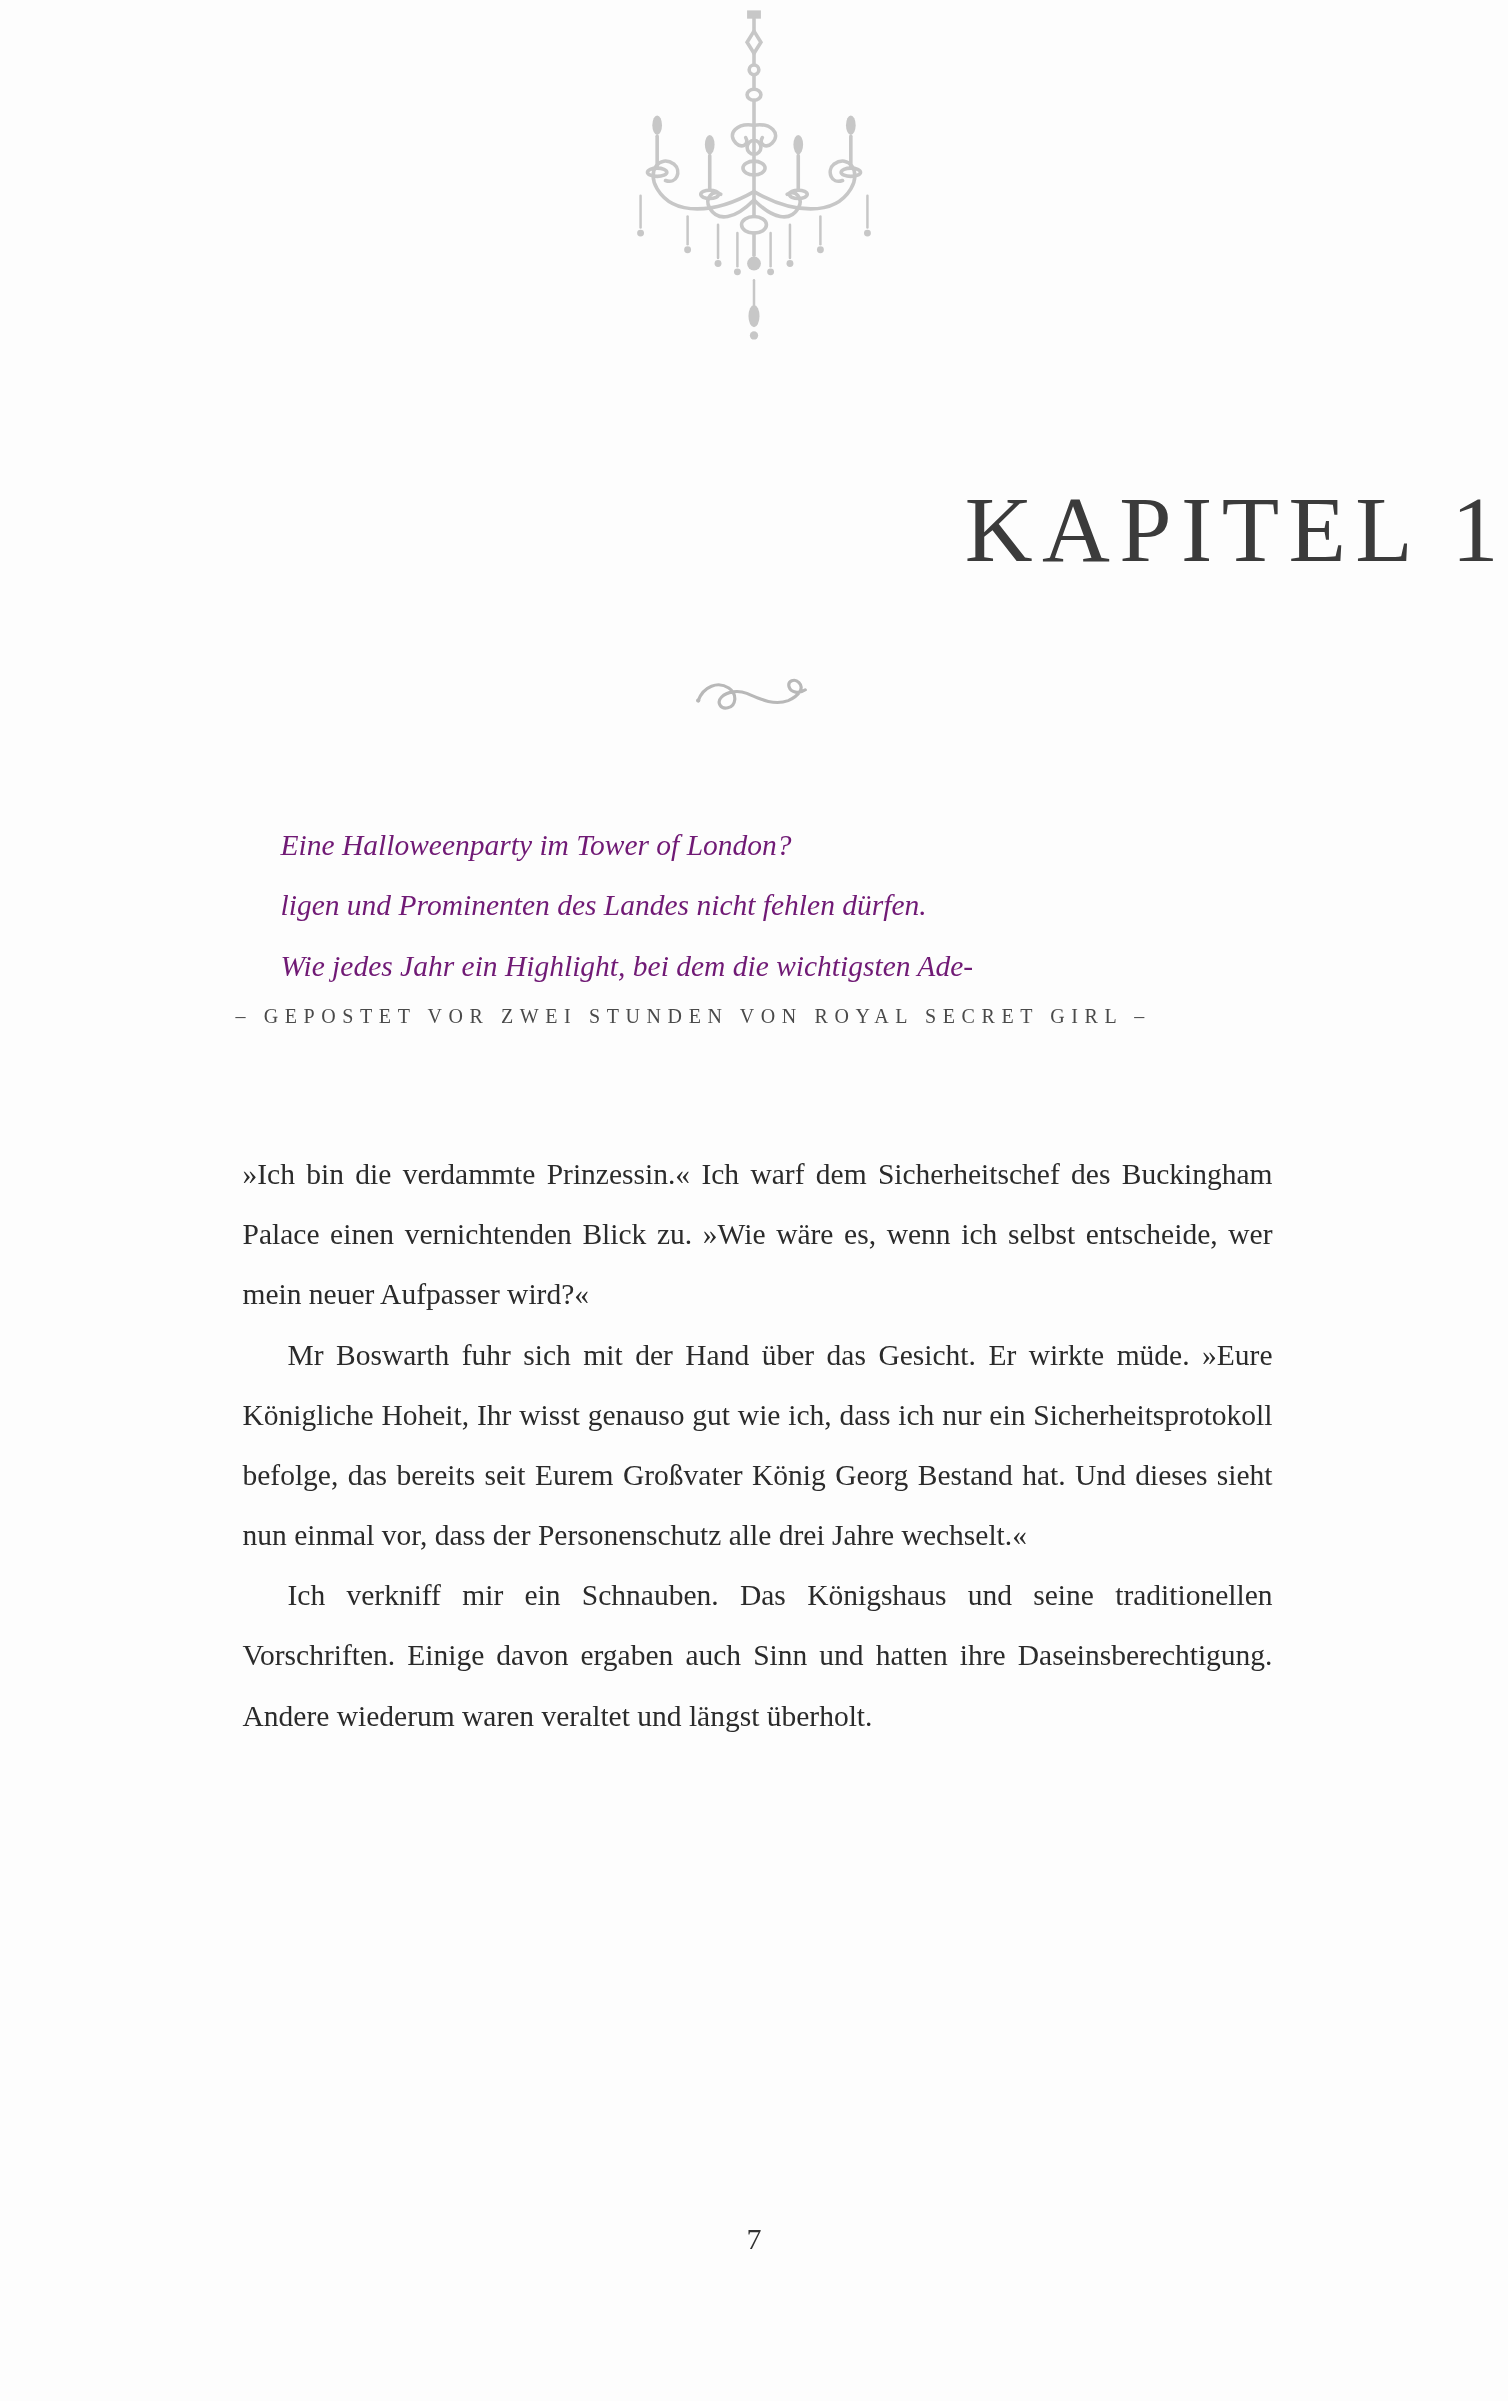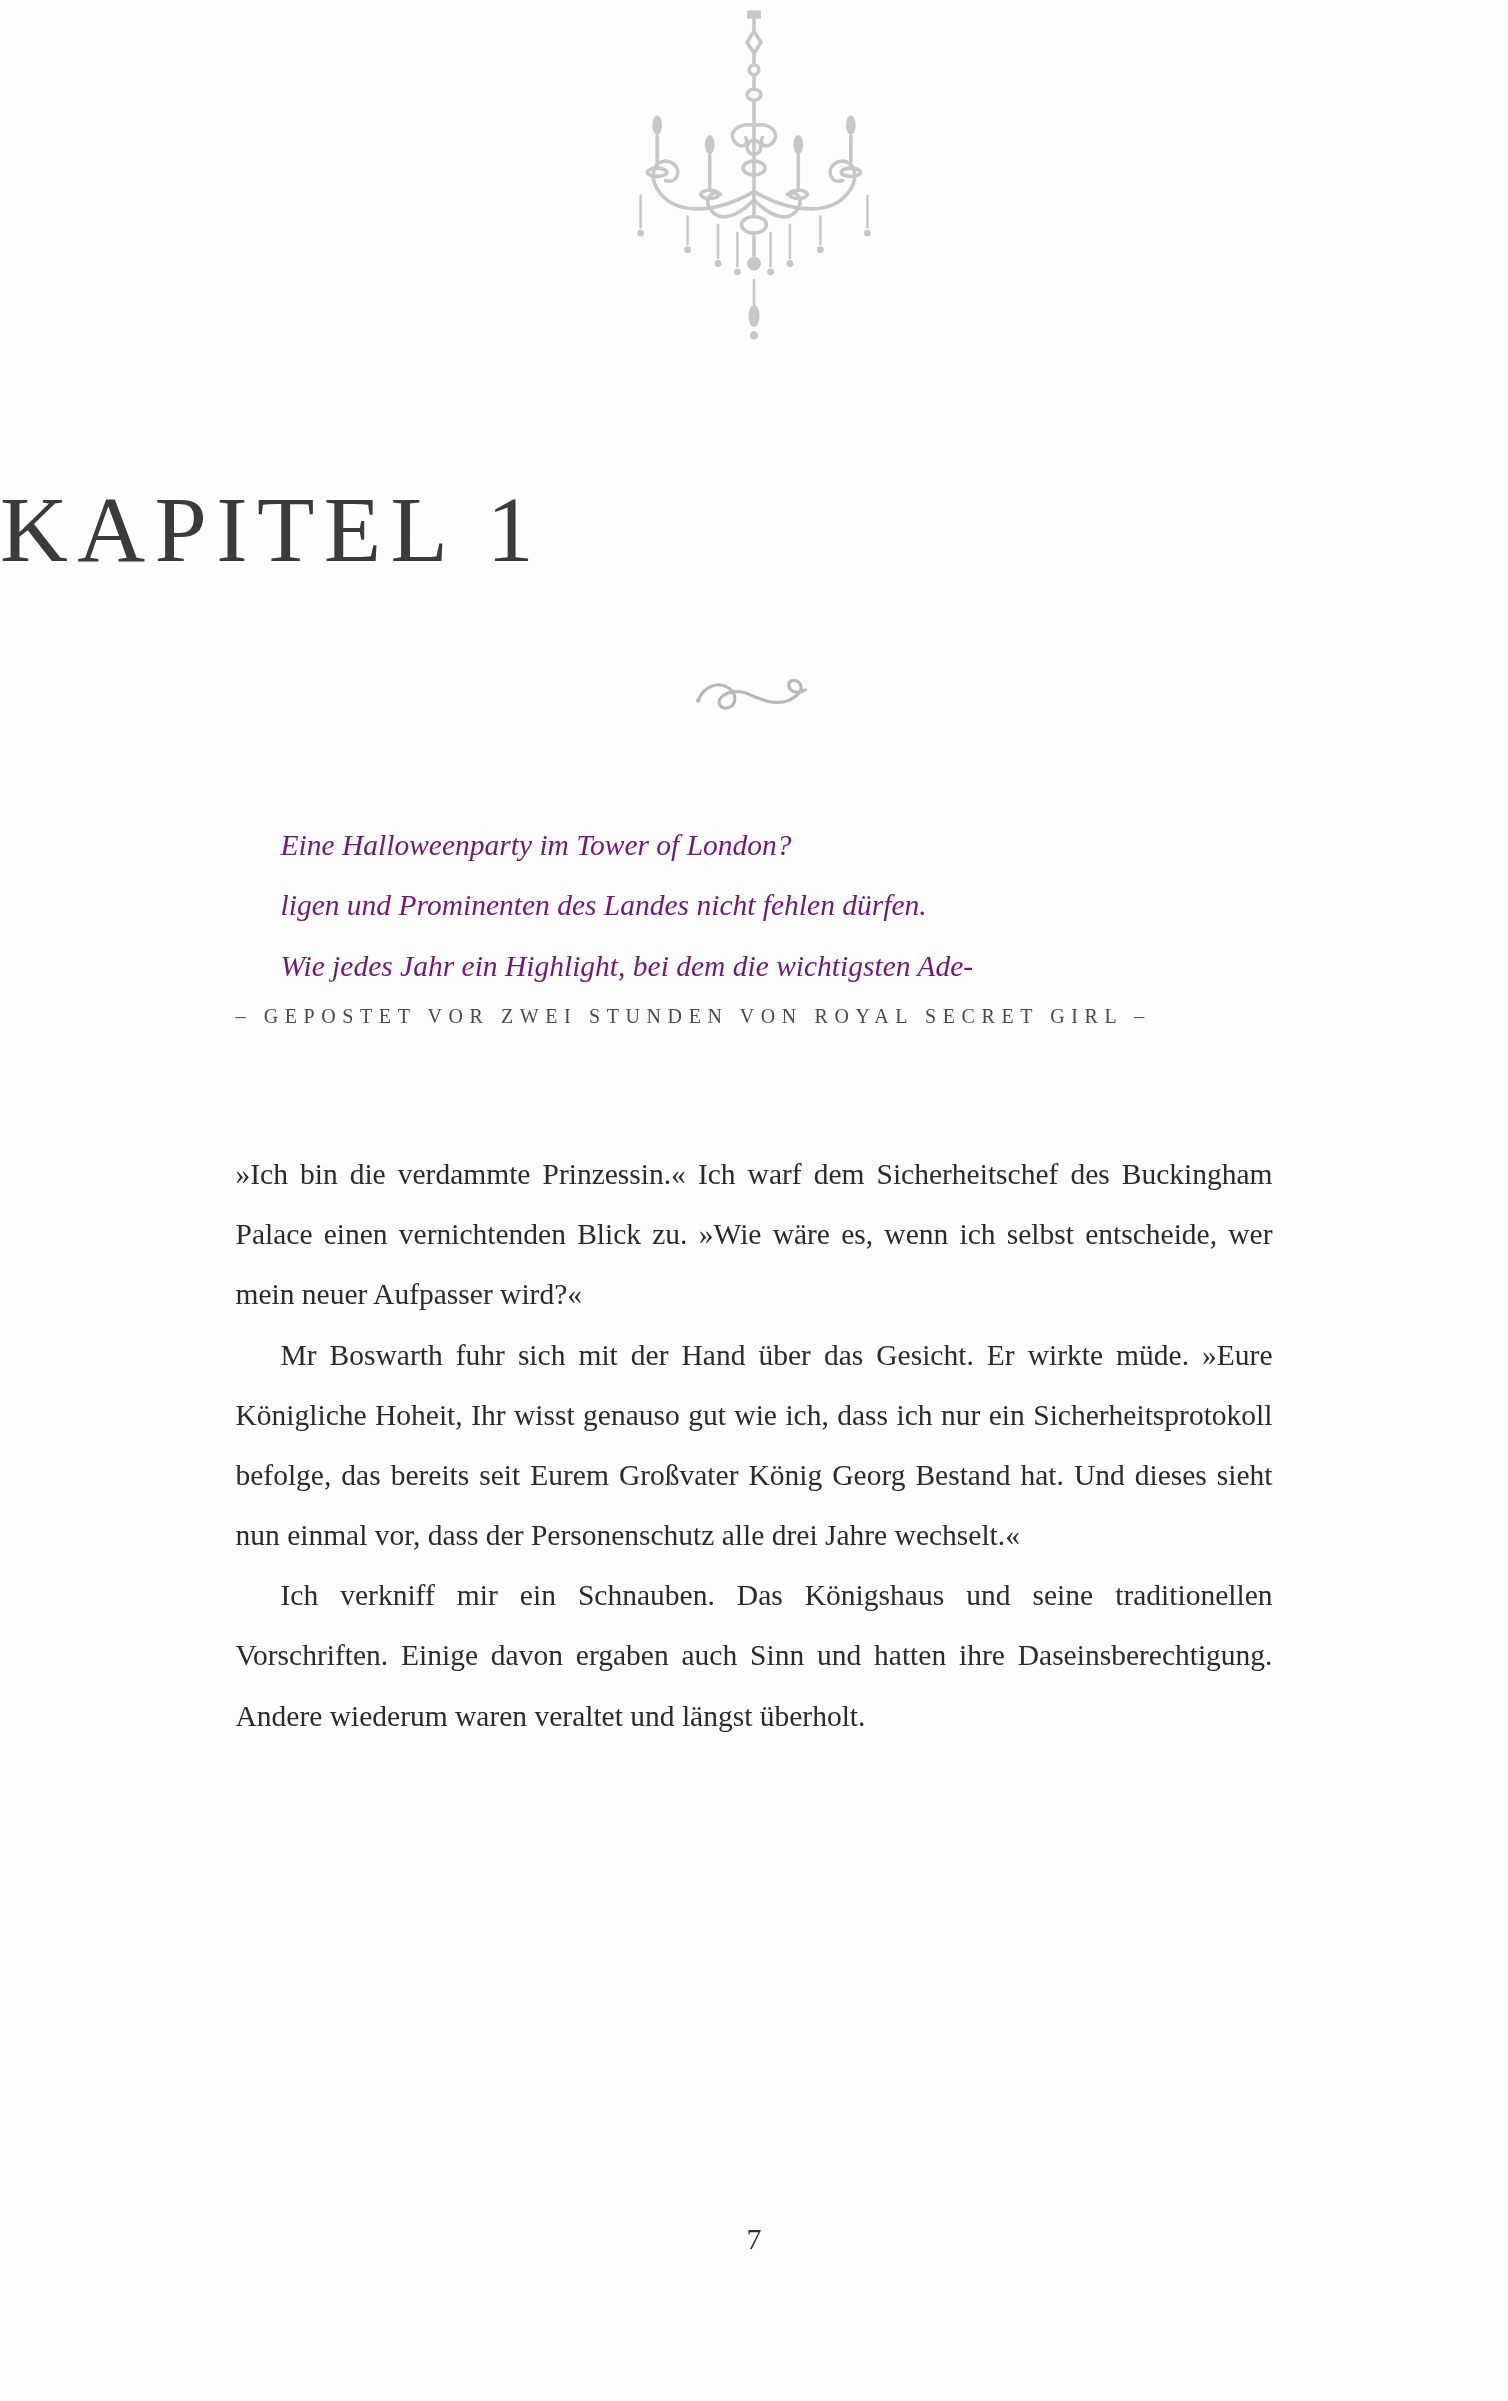--- a/index.html
+++ b/index.html
@@ -23,21 +23,21 @@
   }
   .ornament {
     display: flex;
     justify-content: center;
   }
   .chandelier-wrap {
     padding-top: 8.8px;
   }
   .chapter-title {
     margin: 58px 0 16px 0;
-    text-align: left;
+    text-align: right;
     font-size: 94px;
     font-weight: 400;
     letter-spacing: 0.10em;
     color: #3b3b3b;
     line-height: 1;
   }
   .flourish-wrap {
     margin-top: 94px;
   }
   .epigraph {
@@ -54,20 +54,21 @@
   .attribution {
     margin: 8.8px 0 0 -45px;
     text-align: left;
     font-size: 20px;
     letter-spacing: 0.33em;
     color: #4a4a4a;
     font-style: normal;
   }
   .body-text {
     margin-top: 116px;
+    margin-left: 7px;
   }
   .para {
     margin: 0;
     font-size: 29.5px;
     line-height: 2.04;
     text-align: justify;
     color: #2b2b2b;
   }
   .para.indent {
     text-indent: 45px;

